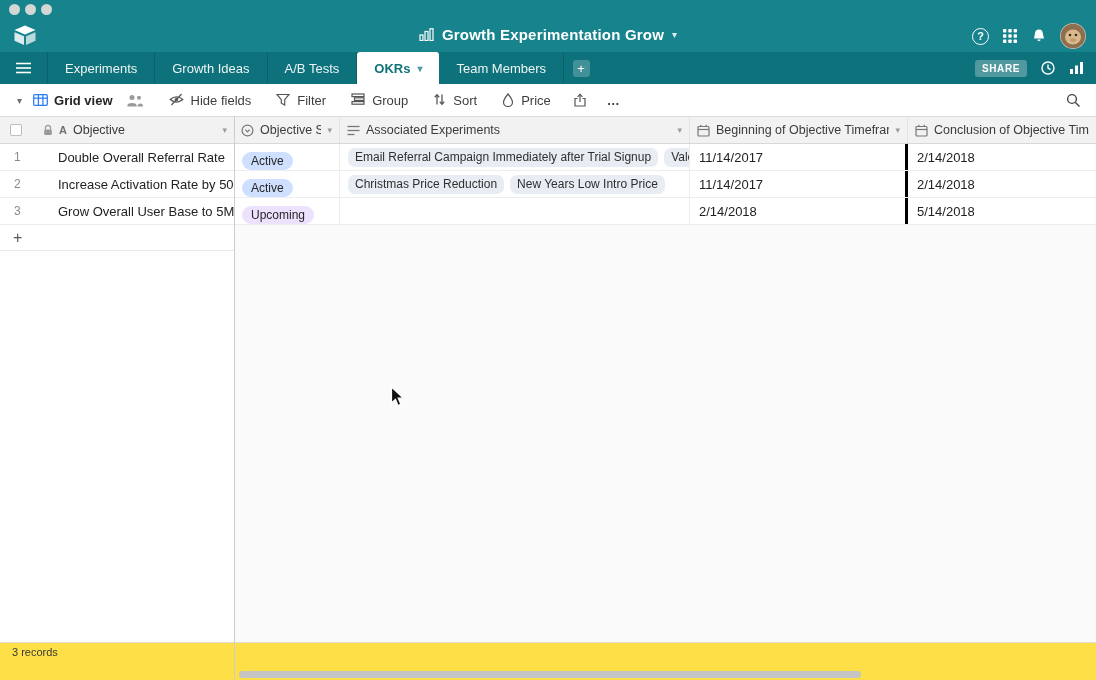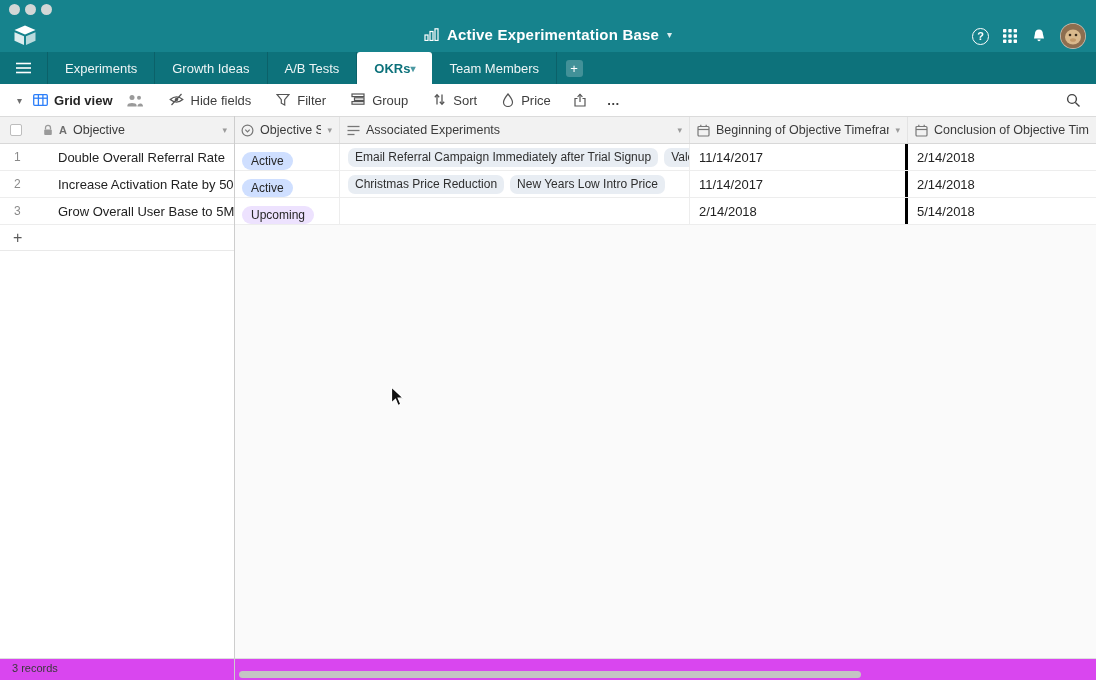--- a/index.html
+++ b/index.html
@@ -17,21 +17,21 @@
   .title{font-size:15px;font-weight:700;letter-spacing:.2px}
   .caret-sm{font-size:10px;opacity:.85}
   .topbar-right{position:absolute;right:10px;top:23px;display:flex;align-items:center;gap:13px}
   .help-circ{width:17px;height:17px;border:1.5px solid #fff;border-radius:50%;color:#fff;font-size:11px;font-weight:700;display:flex;align-items:center;justify-content:center}
   .avatar{width:26px;height:26px;border-radius:50%;overflow:hidden;background:#8D6E4F;border:1px solid rgba(255,255,255,.5)}
 
   
   .tabbar{position:absolute;top:52px;left:0;right:0;height:32px;background:#0D727B;display:flex;align-items:stretch;color:#fff}
   .menu-btn{width:48px;display:flex;align-items:center;justify-content:center;border-right:1px solid rgba(0,0,0,.14)}
   .tab{display:flex;align-items:center;padding:0 17px;font-size:13px;color:rgba(255,255,255,.93);border-right:1px solid rgba(0,0,0,.14);white-space:nowrap}
-  .tab.active{background:#fff;color:#0D727B;font-weight:700;border-radius:3px 3px 0 0;border-right:none;}
+  .tab.active{background:#fff;color:#0D727B;font-weight:700;border-radius:3px 3px 0 0;border-right:none;gap:7px}
   .tab.active .caret-sm{opacity:1;color:#4A98A1}
   .add-tab{display:flex;align-items:center;justify-content:center;width:34px}
   .add-tab-inner{width:17px;height:17px;background:rgba(255,255,255,.22);border-radius:3px;display:flex;align-items:center;justify-content:center;font-size:13px;color:#fff}
   .tabbar-right{margin-left:auto;display:flex;align-items:center;gap:13px;padding-right:12px}
   .share-btn{background:rgba(255,255,255,.28);border-radius:3px;font-size:10px;font-weight:700;letter-spacing:.6px;padding:3px 7px;color:#fff}
 
   
   .toolbar{position:absolute;top:84px;left:0;right:0;height:32px;background:#fff;display:flex;align-items:center;font-size:13px;color:#3E3E3E}
   .tb-caret{margin:0 11px 0 17px;color:#6F6F6F;font-size:10px}
   .viewname{display:flex;align-items:center;gap:6px;font-weight:700;color:#252525}
@@ -67,21 +67,21 @@
   .badge{display:inline-block;border-radius:10px;padding:2px 9px;font-size:12px;color:#262626}
   .b-active{background:#CFDFFF}
   .b-upcoming{background:#EDE2FE}
   .chip{flex:none;background:#E8EDF3;border-radius:7px;padding:2.5px 7px;font-size:12px;color:#2F2F2F}
 
   .addrow{position:absolute;top:225px;left:0;width:234px;height:26px;background:#fff;border-bottom:1px solid #E9E9E9;display:flex;align-items:center;padding-left:13px;font-size:16px;color:#5A5A5A;z-index:1}
   .empty-right{position:absolute;top:225px;left:235px;right:0;bottom:22px;background:#FAFAFA}
   .vdivider{position:absolute;left:234px;top:116px;width:1px;height:564px;background:#CDCDCD;z-index:4}
 
   
-  .footer{position:absolute;left:0;right:0;bottom:0;height:22px;background:#d946ef;border-top:1px solid #DEDEDE;z-index:3}
+  .footer{position:absolute;left:0;right:0;bottom:0;height:38px;background:#fde047;border-top:1px solid #DEDEDE;z-index:3}
   .records{position:absolute;left:12px;top:3px;font-size:11px;color:#3A3A3A}
   .hscrollbar{position:absolute;left:239px;bottom:2px;width:622px;height:7px;border-radius:3.5px;background:#C4C4C4}
 
   .cursor{position:absolute;left:390px;top:386px;z-index:9;pointer-events:none}
 </style>
 </head>
 <body>
 
 <div class="app">
 
@@ -101,21 +101,21 @@
     </span>
 
     <div class="titlebar">
       <span>
         <svg width="15" height="13" viewBox="0 0 15 13">
           <rect x="1" y="7" width="3" height="5.5" fill="none" stroke="#fff" stroke-width="1.2"></rect>
           <rect x="6" y="3.5" width="3" height="9" fill="none" stroke="#fff" stroke-width="1.2"></rect>
           <rect x="11" y="0.8" width="3" height="11.7" fill="none" stroke="#fff" stroke-width="1.2"></rect>
         </svg>
       </span>
-      <span class="title">Active Experimentation Base</span>
+      <span class="title">Growth Experimentation Grow</span>
       <span class="caret-sm">▾</span>
     </div>
 
     <div class="topbar-right">
       <span class="help-circ">?</span>
       <span>
         <svg width="16" height="16" viewBox="0 0 16 16">
           <g fill="#fff">
             <rect x="1" y="1" width="3.4" height="3.4" rx="0.7"></rect>
               <rect x="6.3" y="1" width="3.4" height="3.4" rx="0.7"></rect>
@@ -162,20 +162,38 @@
     <span class="tab">A/B Tests</span>
     <span class="tab active">
       <span>OKRs</span>
       <span class="caret-sm">▾</span>
     </span>
     <span class="tab">Team Members</span>
     <span class="add-tab">
       <span class="add-tab-inner">+</span>
     </span>
 
+    <div class="tabbar-right">
+      <span class="share-btn">SHARE</span>
+      <span>
+        <svg width="16" height="16" viewBox="0 0 16 16">
+          <circle cx="8" cy="8" r="6" fill="none" stroke="#fff" stroke-width="1.4"></circle>
+          <path d="M8 4.5 V8 L10.6 9.6" fill="none" stroke="#fff" stroke-width="1.4"></path>
+        </svg>
+      </span>
+      <span>
+        <svg width="15" height="14" viewBox="0 0 15 14">
+          <g fill="#fff">
+              <rect x="1" y="8" width="3" height="5"></rect>
+              <rect x="6" y="4.5" width="3" height="8.5"></rect>
+              <rect x="11" y="1" width="3" height="12"></rect>
+            </g>
+        </svg>
+      </span>
+    </div>
   </div>
 
   <div class="toolbar">
     <span class="tb-caret">▾</span>
     <span class="viewname">
       <span>
         <svg width="15" height="12" viewBox="0 0 15 12">
           <rect x="0.7" y="0.7" width="13.6" height="10.6" rx="1" fill="none" stroke="#2D7FF9" stroke-width="1.3"></rect>
           <line x1="0.7" y1="4.2" x2="14.3" y2="4.2" stroke="#2D7FF9" stroke-width="1.3"></line>
           <line x1="5.4" y1="0.7" x2="5.4" y2="11.3" stroke="#2D7FF9" stroke-width="1.3"></line>

